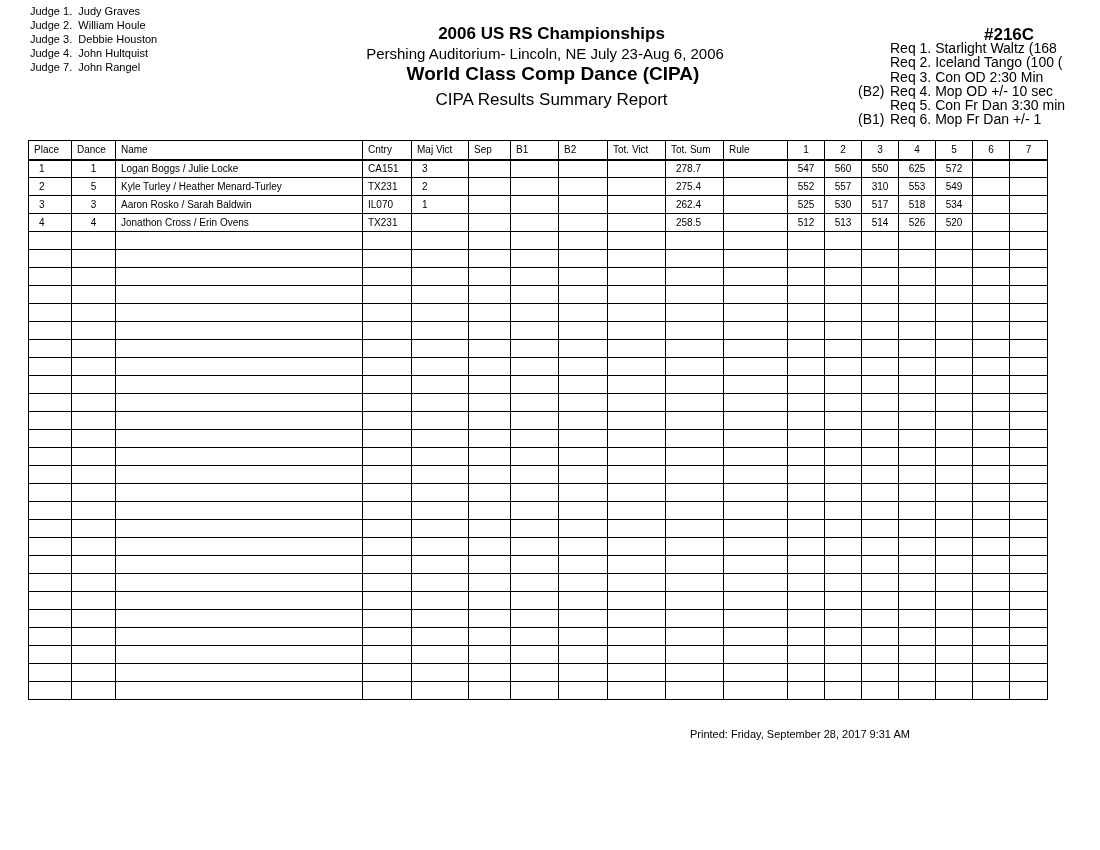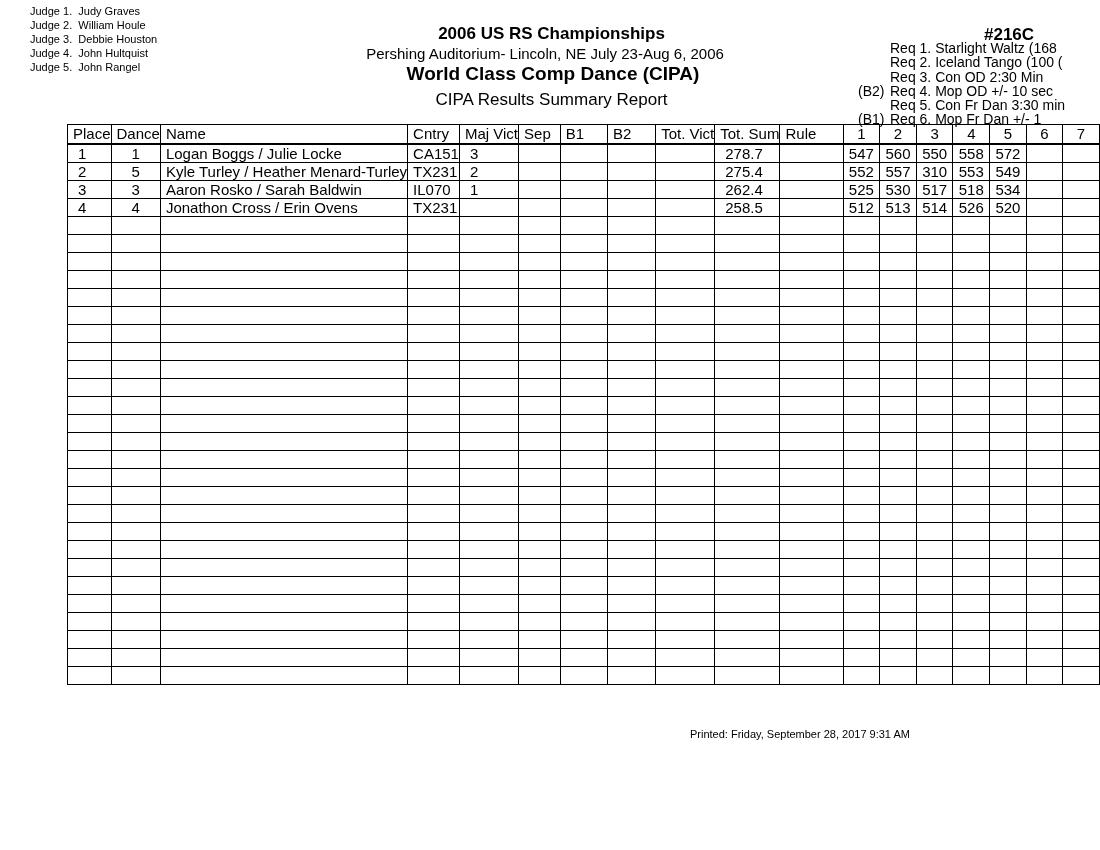--- a/index.html
+++ b/index.html
@@ -9,39 +9,39 @@
   .judges { left:30px; top:4px; font-size:11px; line-height:14px; }
   .judges div { height:14px; }
   .title1 { left:0; width:1103px; text-align:center; top:24px; font-size:17px; font-weight:bold; }
   .title2 { left:0; width:1090px; text-align:center; top:45px; font-size:15px; }
   .title3 { left:0; width:1106px; text-align:center; top:63px; font-size:19px; font-weight:bold; }
   .title4 { left:0; width:1103px; text-align:center; top:90px; font-size:17px; }
   .eventno { left:963px; top:25px; font-size:17px; font-weight:bold;margin-left:21px; }
   .reqs { left:858px; top:41px; font-size:14px; line-height:14.3px; }
   .reqs .r { height:14.3px; display:flex; }
   .reqs .pre { width:32px; text-align:right; padding-right:16px; box-sizing:border-box; }
-  table.grid { position:absolute; left:28px; top:124px; border-collapse:collapse; table-layout:fixed;
-               font-size:15px;margin-left:39px; }
+  table.grid { position:absolute; left:28px; top:140px; border-collapse:collapse; table-layout:fixed;
+               font-size:10px; }
   table.grid td, table.grid th { border:1px solid #000; padding:0 0 0 5px; height:18px; overflow:hidden;
                white-space:nowrap; font-weight:normal; text-align:left; box-sizing:border-box; }
   table.grid thead th { border-bottom:2px solid #000; height:19px; }
   table.grid th.c, table.grid td.c { text-align:center; padding:0; }
   table.grid td.n { padding-left:10px; }
   table.grid { border:1.5px solid #000; }
   .printed { left:690px; top:728px; font-size:11px; }
 </style>
 </head>
 <body>
 
 <div class="abs judges">
   <div><span>Judge  1.</span>&nbsp; <span>Judy Graves</span></div>
   <div><span>Judge  2.</span>&nbsp; <span>William Houle</span></div>
   <div><span>Judge  3.</span>&nbsp; <span>Debbie  Houston</span></div>
   <div><span>Judge  4.</span>&nbsp; <span>John Hultquist</span></div>
-  <div><span>Judge  5.</span>&nbsp; <span>John Rangel</span></div>
+  <div><span>Judge  7.</span>&nbsp; <span>John Rangel</span></div>
 </div>
 
 <div class="abs title1">2006 US RS Championships</div>
 <div class="abs title2">Pershing Auditorium- Lincoln, NE  July 23-Aug 6, 2006</div>
 <div class="abs title3">World Class Comp Dance (CIPA)</div>
 <div class="abs title4">CIPA Results Summary Report</div>
 <div class="abs eventno">#216C</div>
 
 <div class="abs reqs">
   <div class="r"><span class="pre"></span><span>Req  1.</span>&nbsp;<span>Starlight Waltz (168</span></div>
@@ -104,21 +104,21 @@
         <td class="n">3</td>
         <td></td>
         <td></td>
         <td></td>
         <td></td>
         <td class="n">278.7</td>
         <td></td>
         <td class="c">547</td>
         <td class="c">560</td>
         <td class="c">550</td>
-        <td class="c">558</td>
+        <td class="c">625</td>
         <td class="c">572</td>
         <td class="c"></td>
         <td class="c"></td>
       </tr>
       <tr>
         <td class="n">2</td>
         <td class="c">5</td>
         <td>Kyle Turley / Heather Menard-Turley</td>
         <td>TX231</td>
         <td class="n">2</td>

